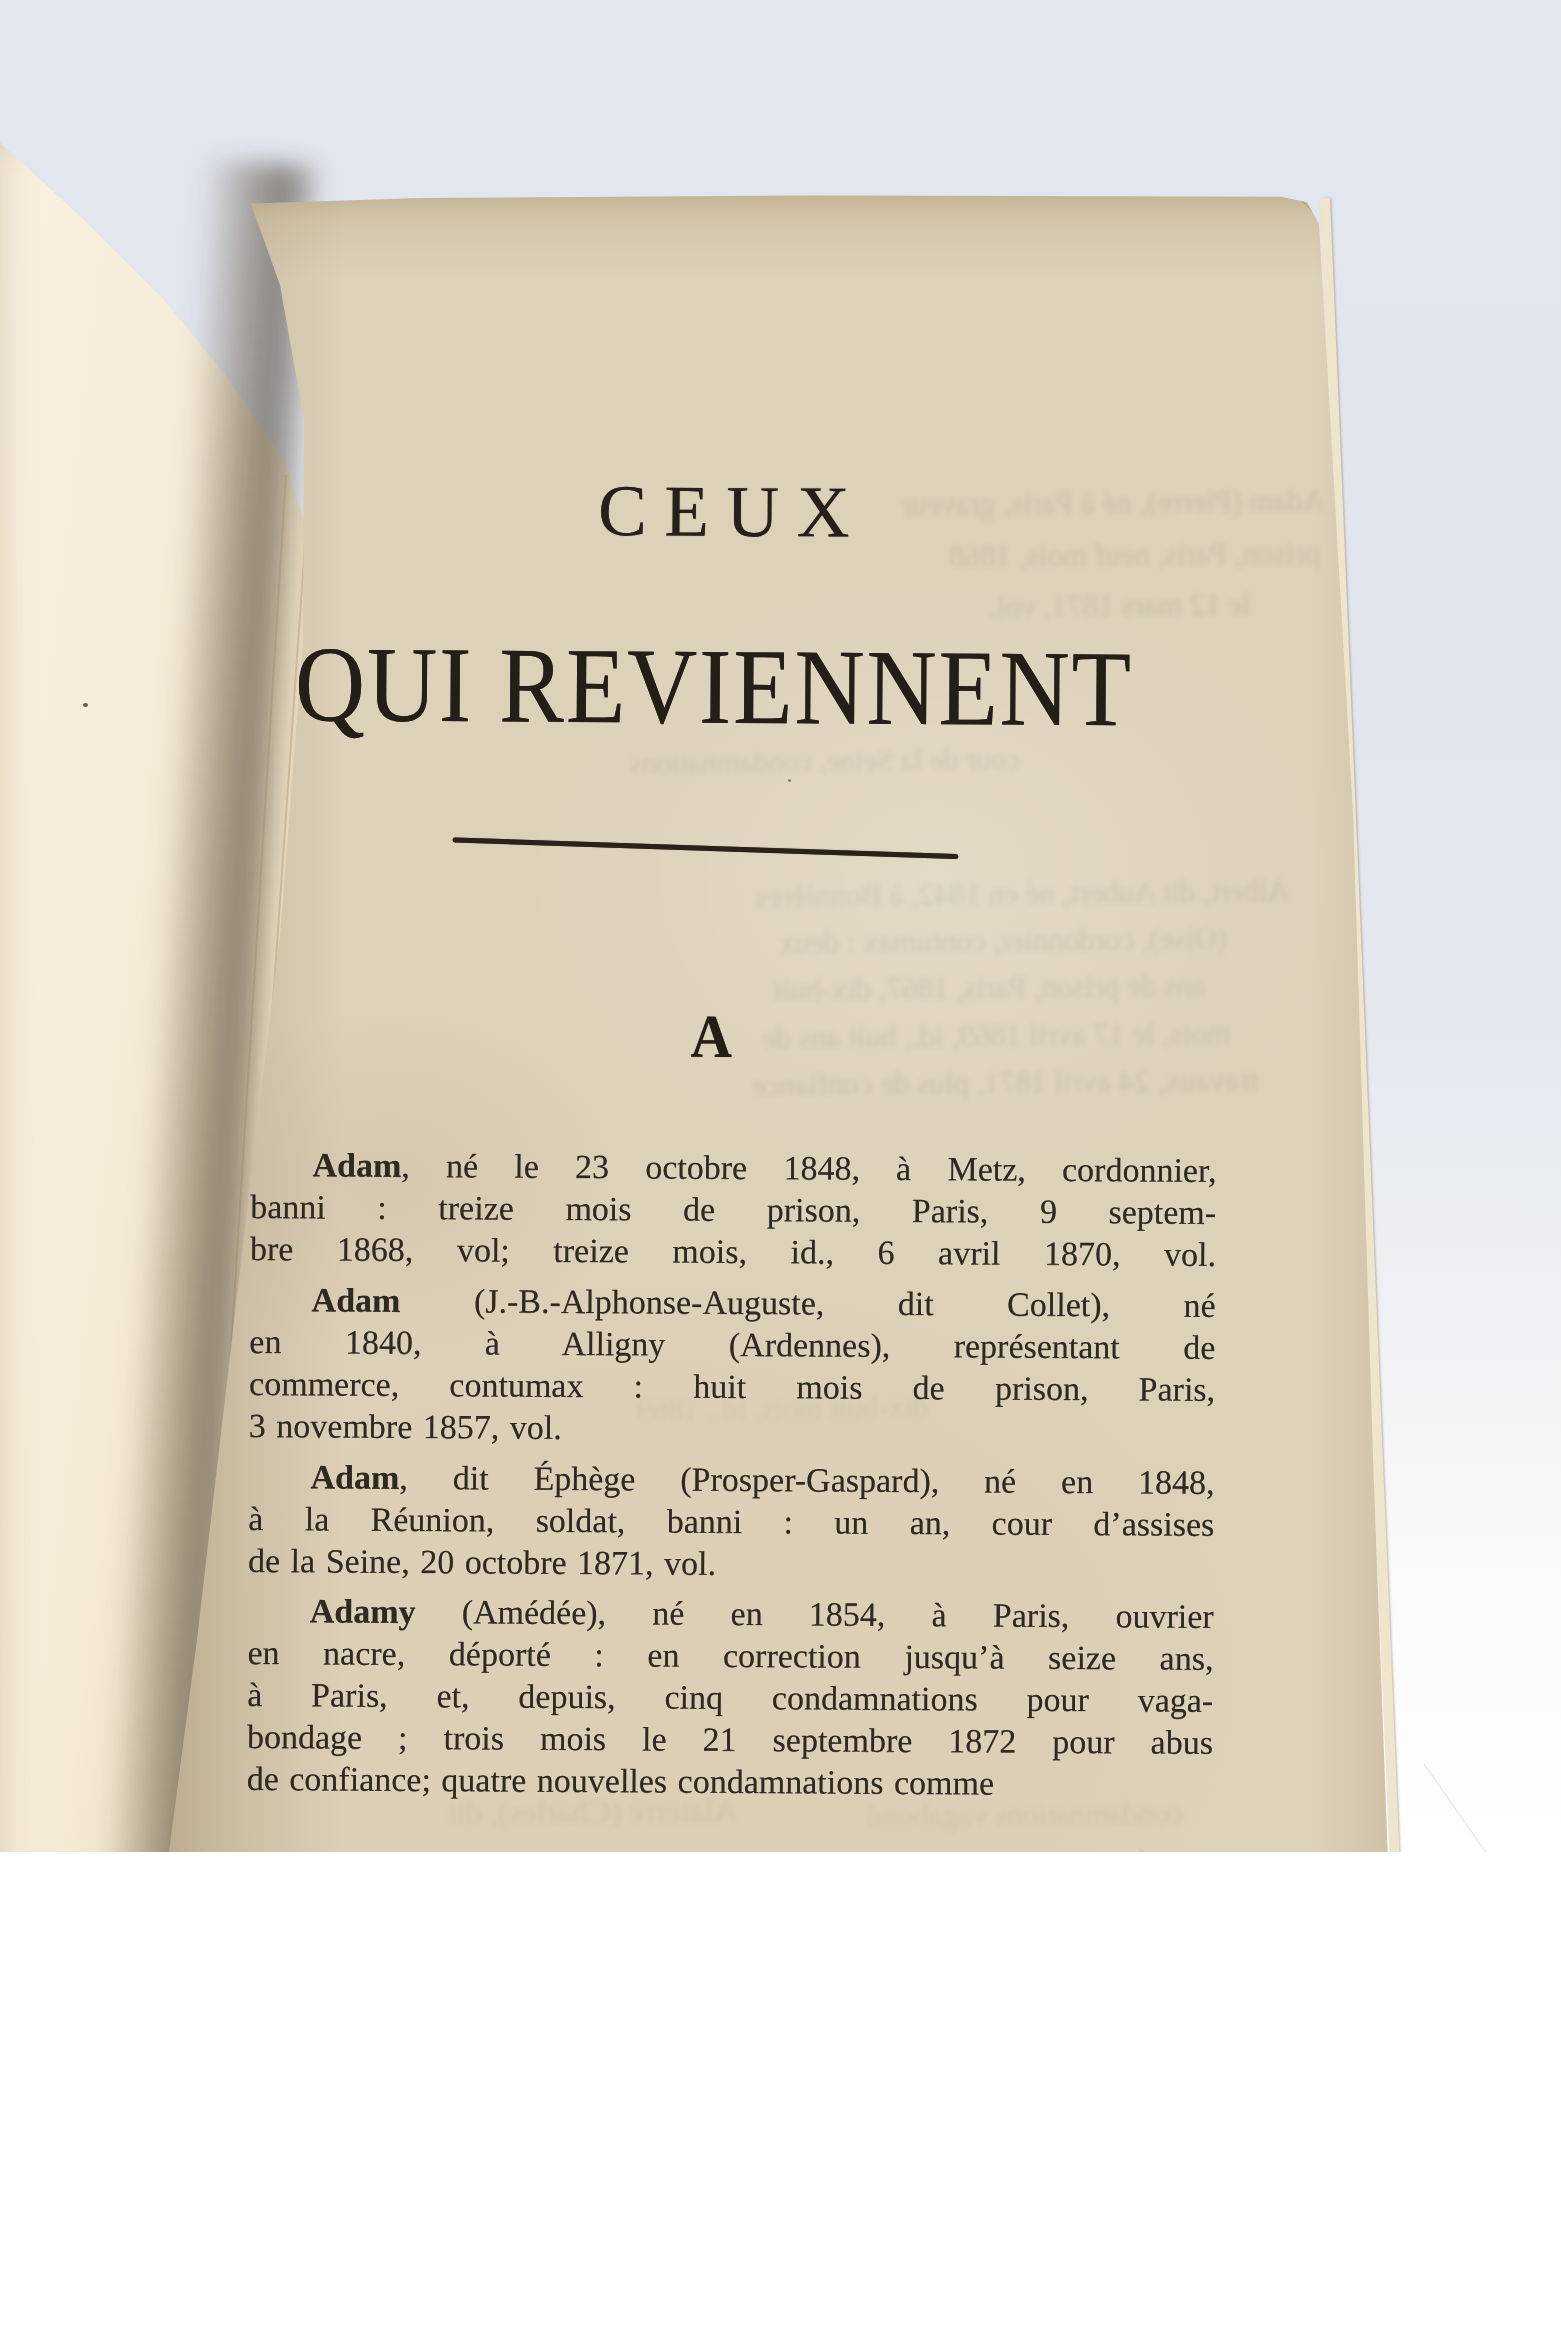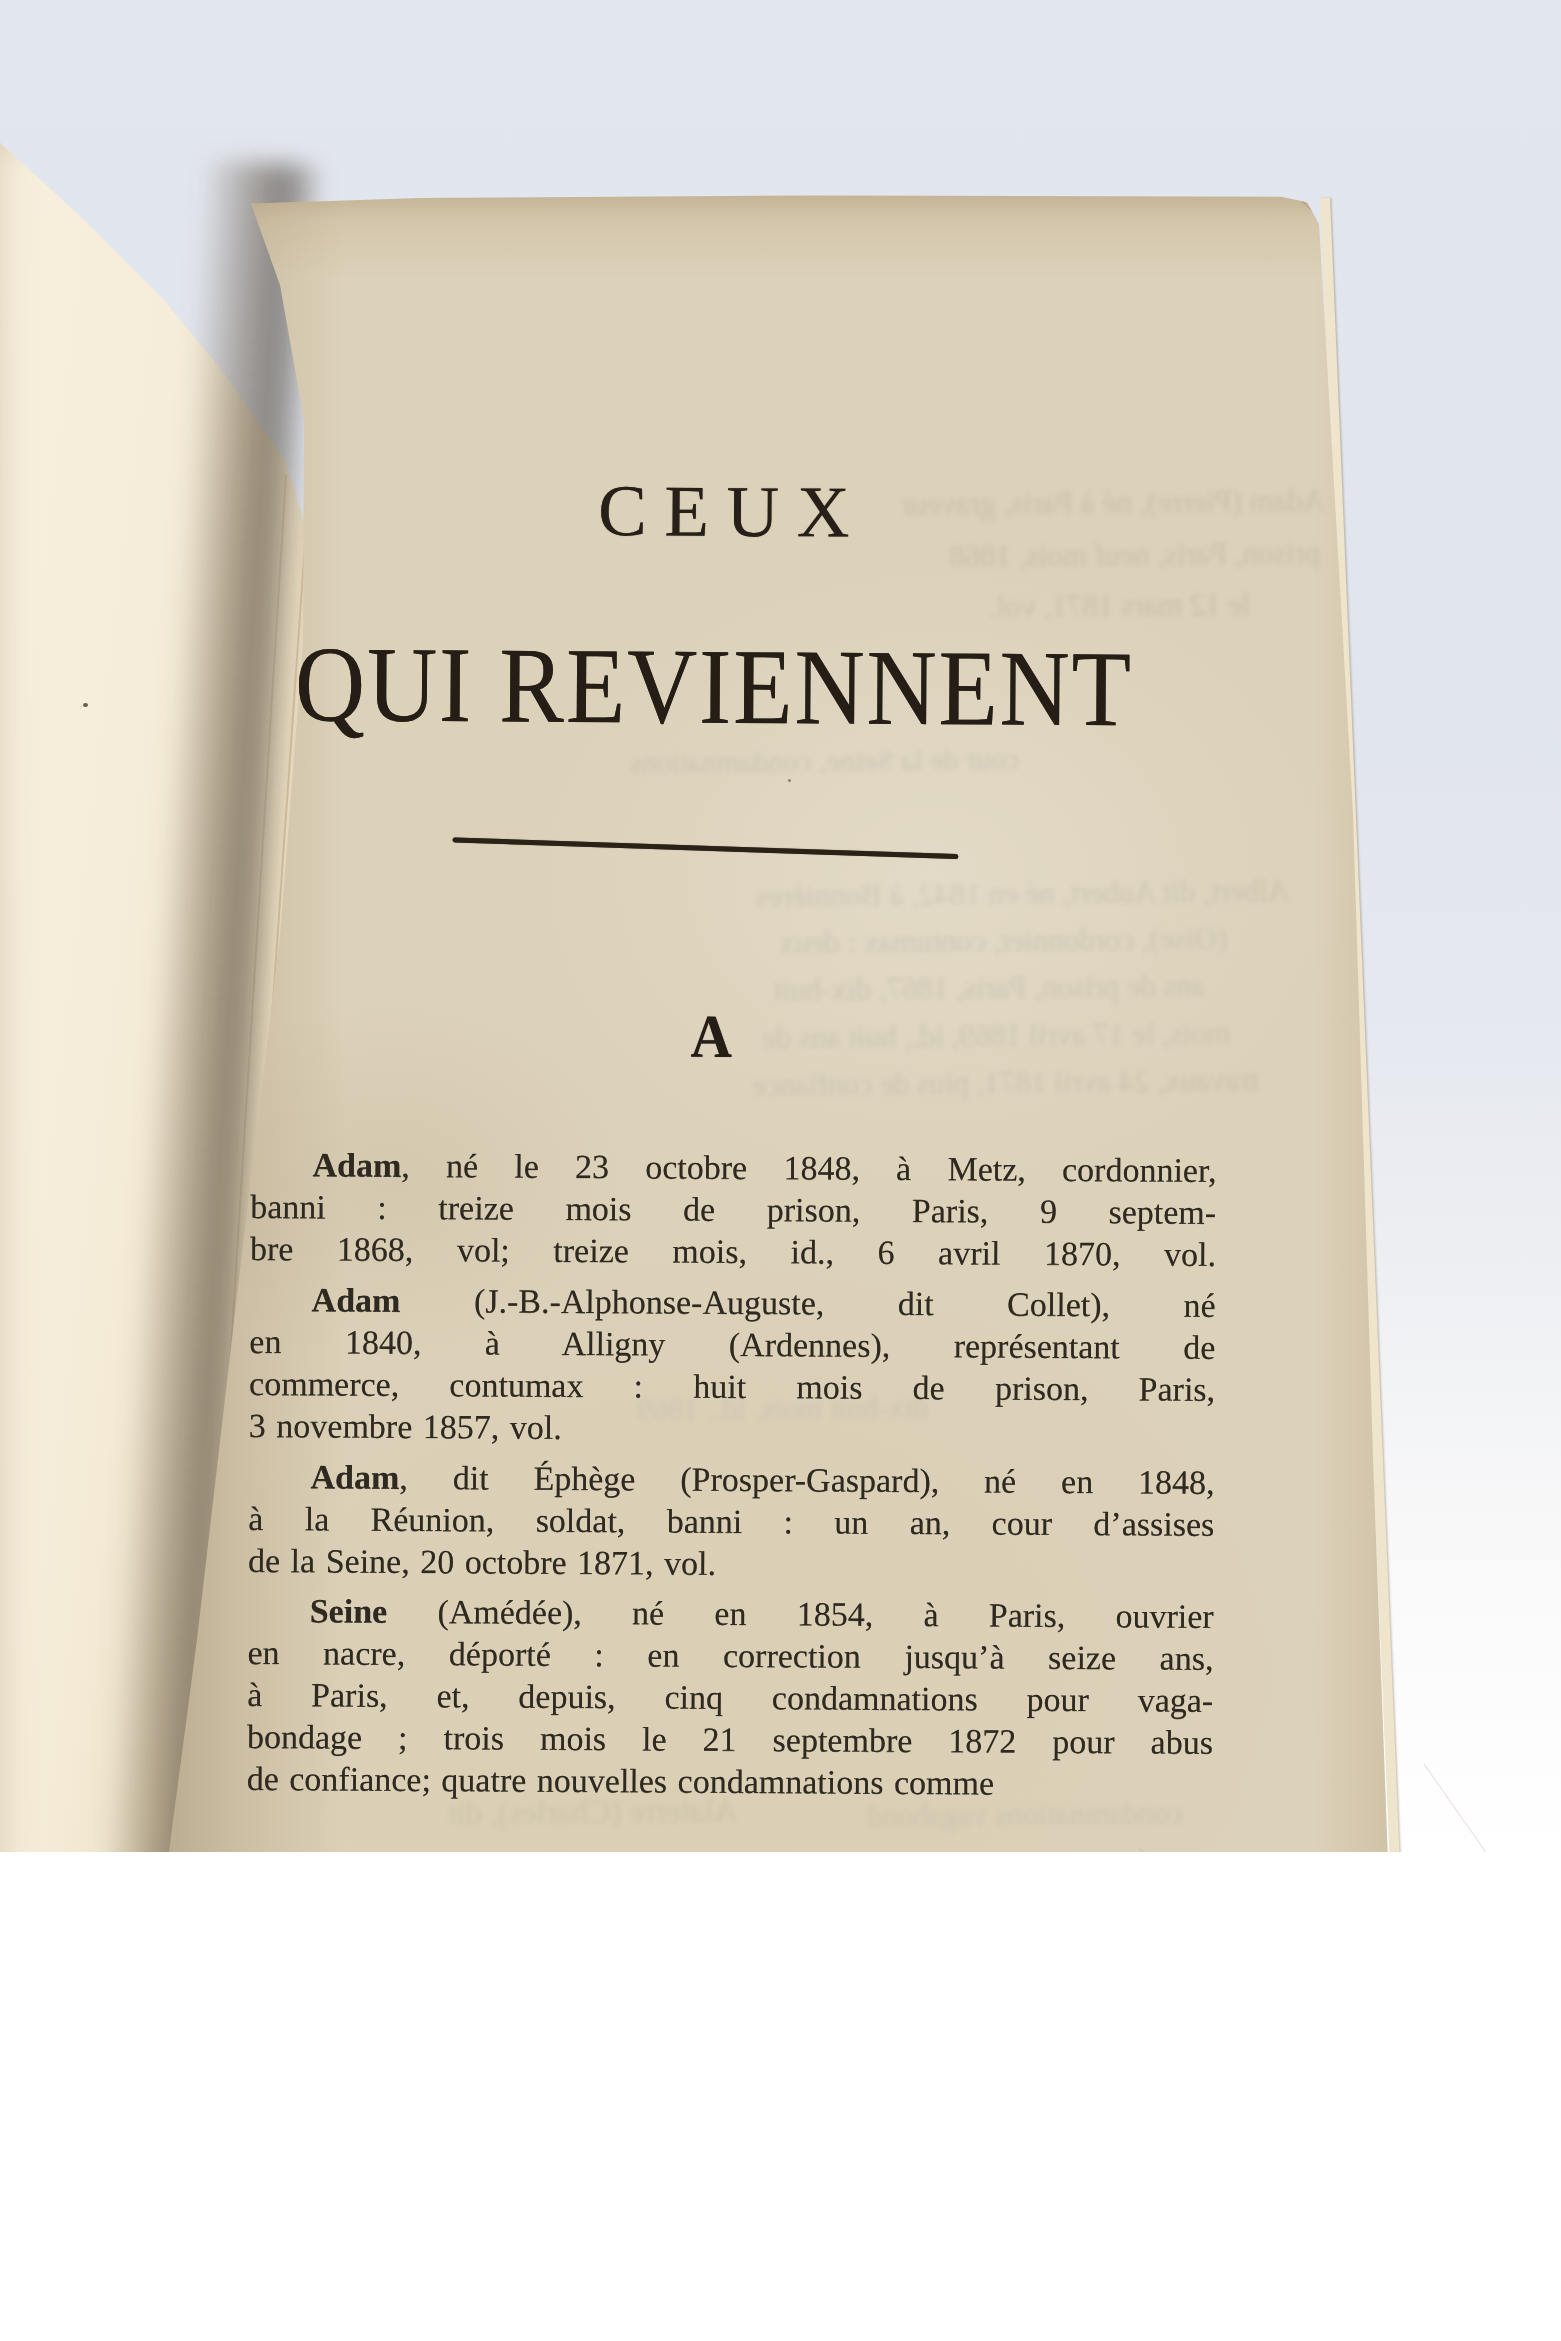--- a/index.html
+++ b/index.html
@@ -144,21 +144,21 @@
         <div class="line l">3 novembre 1857, vol.</div>
       </div>
 
       <div class="entry">
         <div class="line j first"><span class="lead">Adam</span><span>, dit Éphège (Prosper-Gaspard), né en 1848,</span></div>
         <div class="line j">à la Réunion, soldat, banni : un an, cour d’assises</div>
         <div class="line l">de la Seine, 20 octobre 1871, vol.</div>
       </div>
 
       <div class="entry">
-        <div class="line j first"><span class="lead">Seine</span><span> (Amédée), né en 1854, à Paris, ouvrier</span></div>
+        <div class="line j first"><span class="lead">Adamy</span><span> (Amédée), né en 1854, à Paris, ouvrier</span></div>
         <div class="line j">en nacre, déporté : en correction jusqu’à seize ans,</div>
         <div class="line j">à Paris, et, depuis, cinq condamnations pour vaga-</div>
         <div class="line j">bondage ; trois mois le 21 septembre 1872 pour abus</div>
         <div class="line l">de confiance; quatre nouvelles condamnations comme</div>
       </div>
 
     </div>
   </div>
 
   <div class="speck" style="left:83px;top:703px;width:4.7px;height:4.1px;opacity:.8;"></div>

